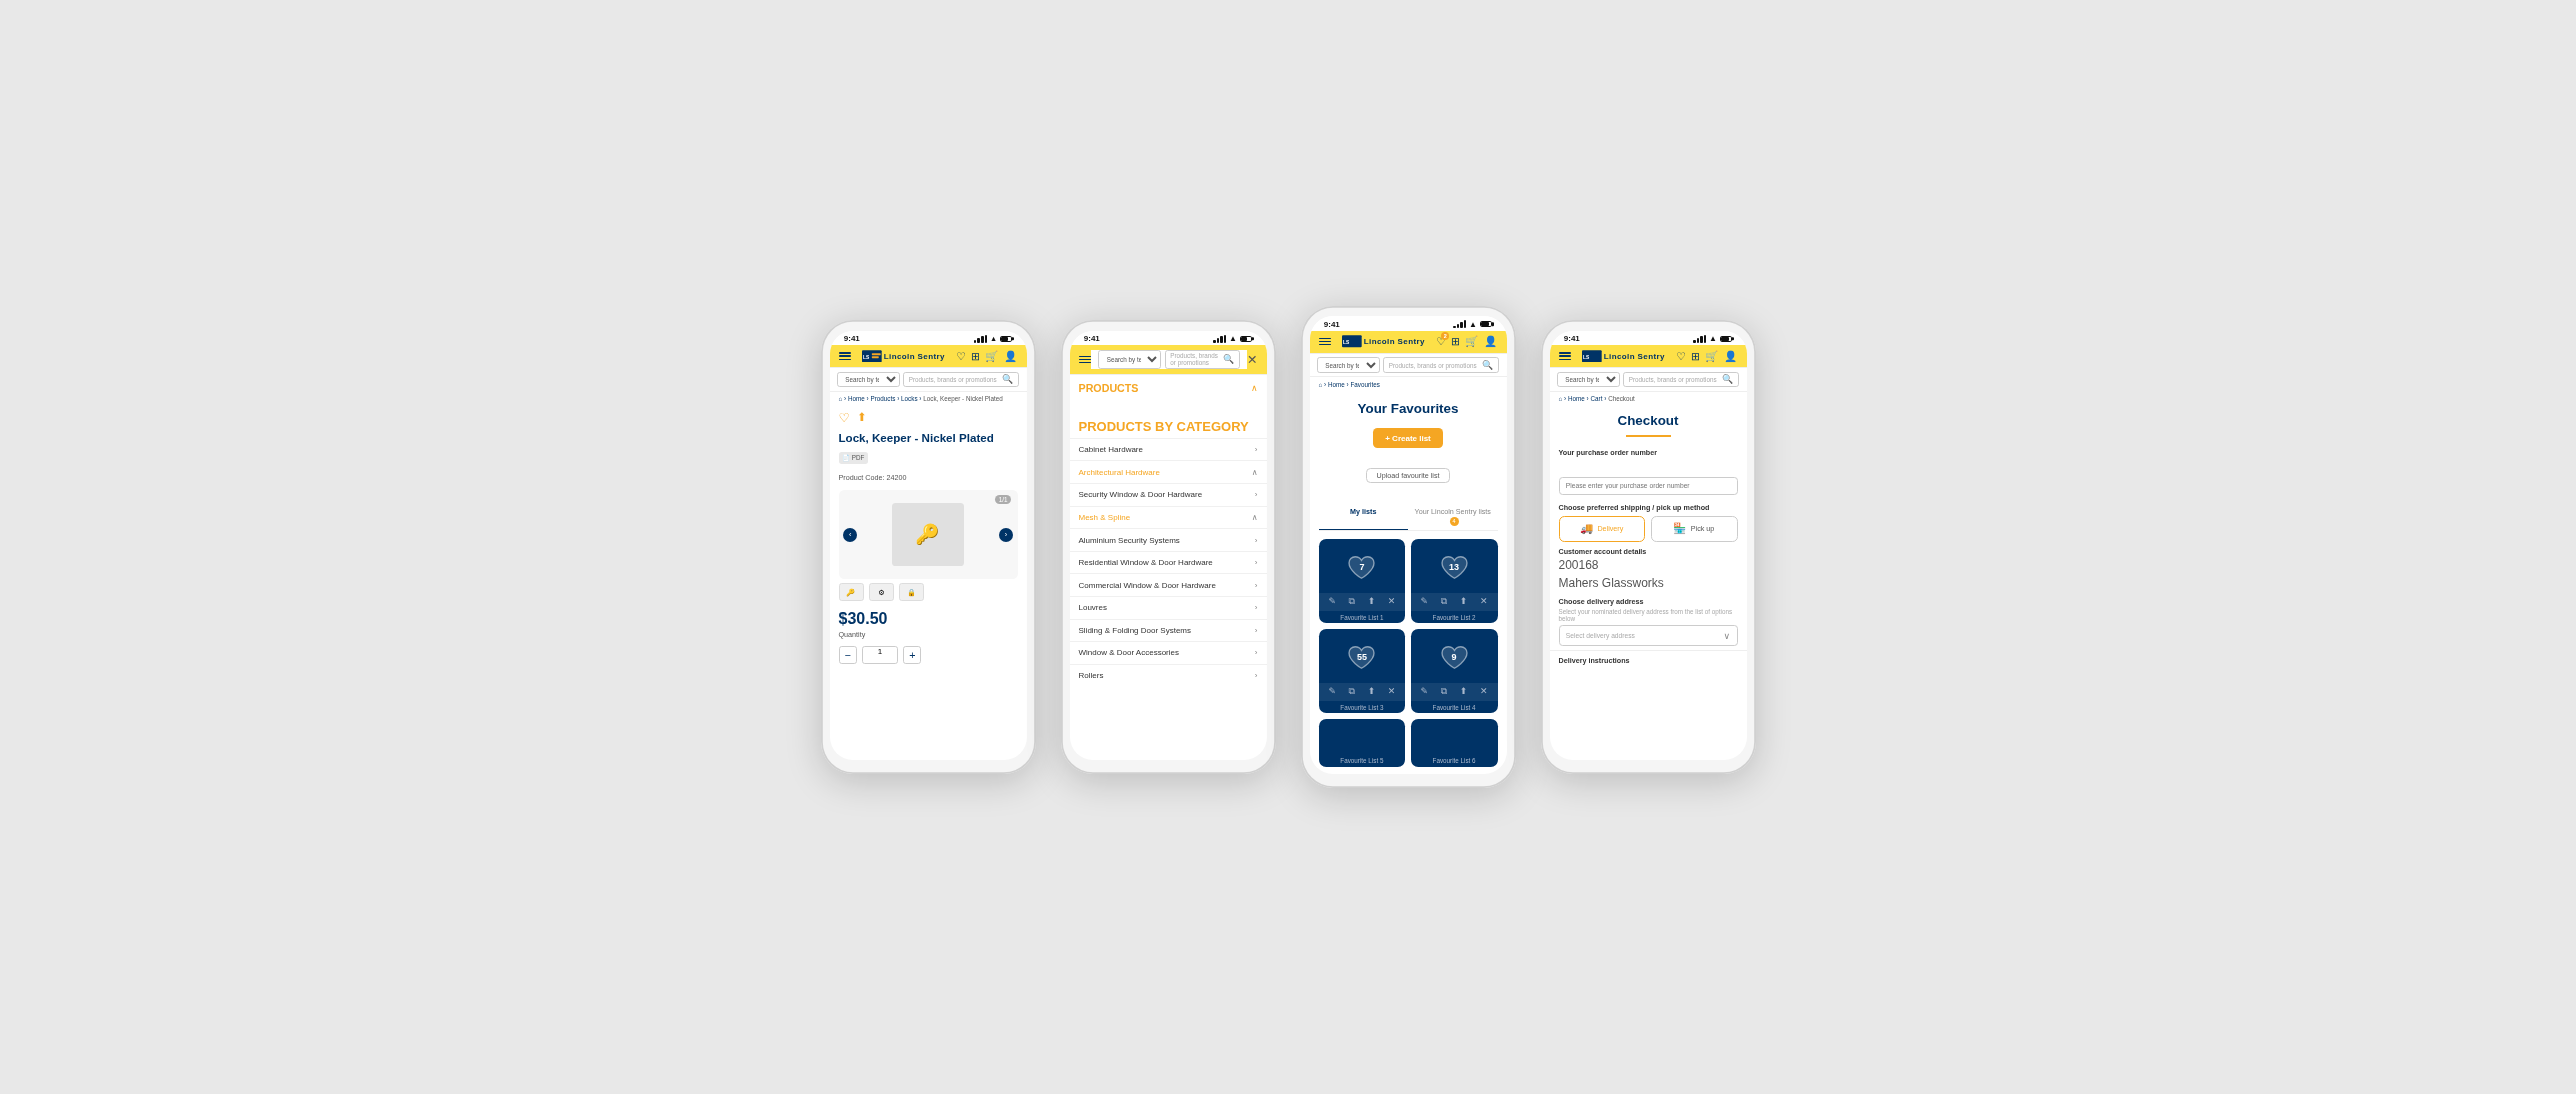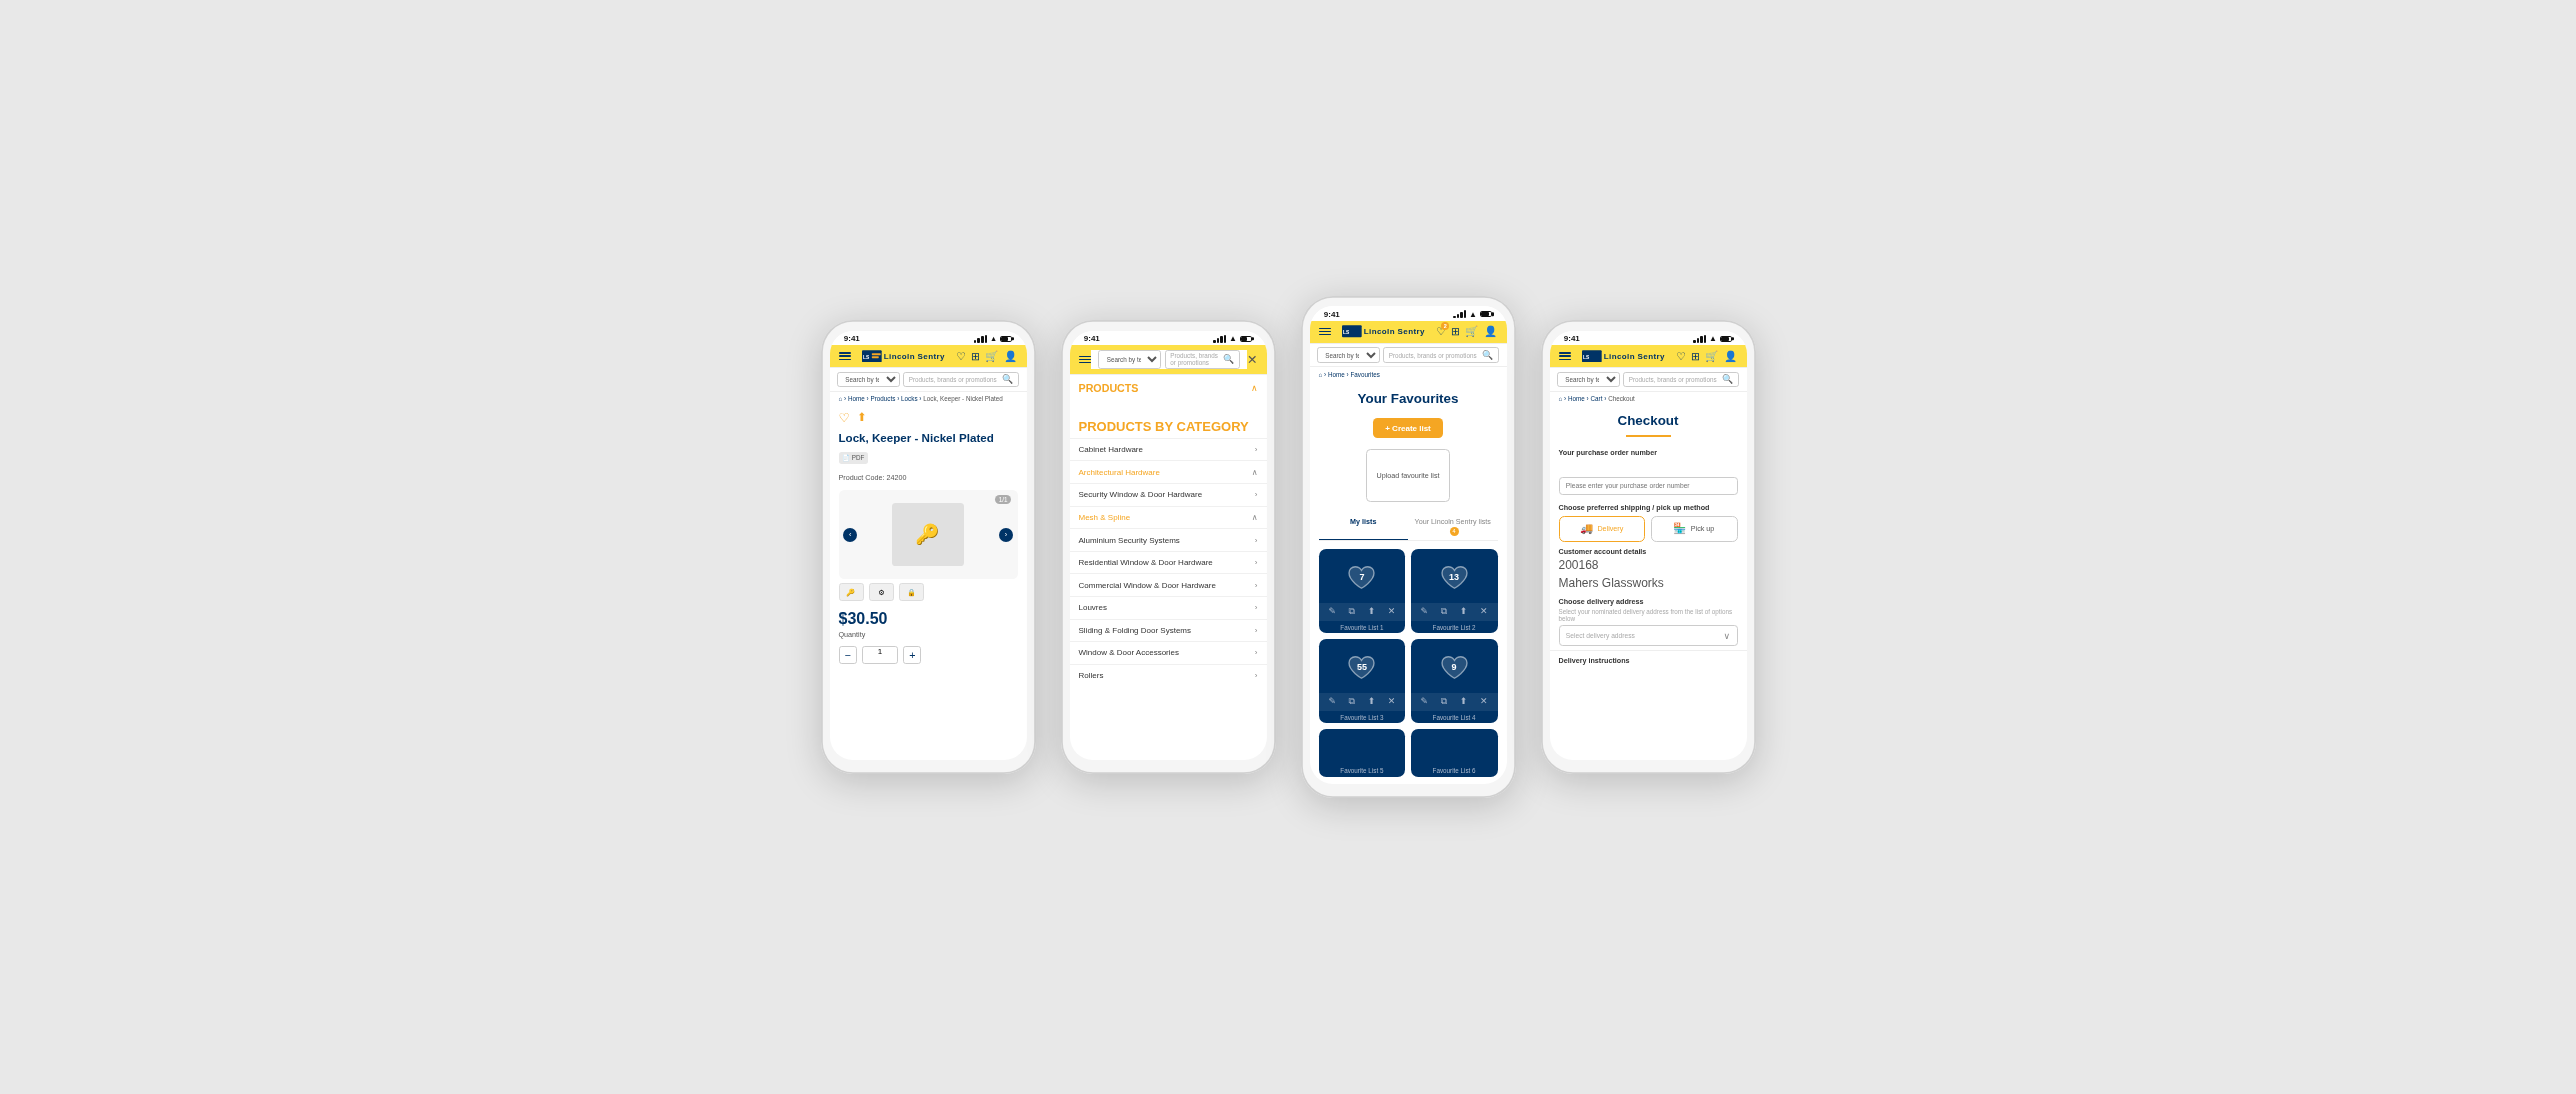--- a/index.html
+++ b/index.html
@@ -170,26 +170,26 @@
       font-weight: 700;
       display: flex;
       align-items: center;
       gap: 3.6px;
       margin: 3.6px auto;
       cursor: pointer;
     }
     .upload-btn {
       border: 0.9px solid #ccc;
       border-radius: 4.5px;
-      padding: 21px 9px;
+      padding: 2px 9px;
       font-size: 7.2px;
       color: #555;
       background: #fff;
       display: block;
-      margin: 11px auto;
+      margin: 20px auto;
       cursor: pointer;
     }
     .tabs-row {
       display: flex;
       border-bottom: 1.8px solid #eee;
       margin: 5.4px 9px 0;
     }
     .tab {
       flex: 1;
       text-align: center;

